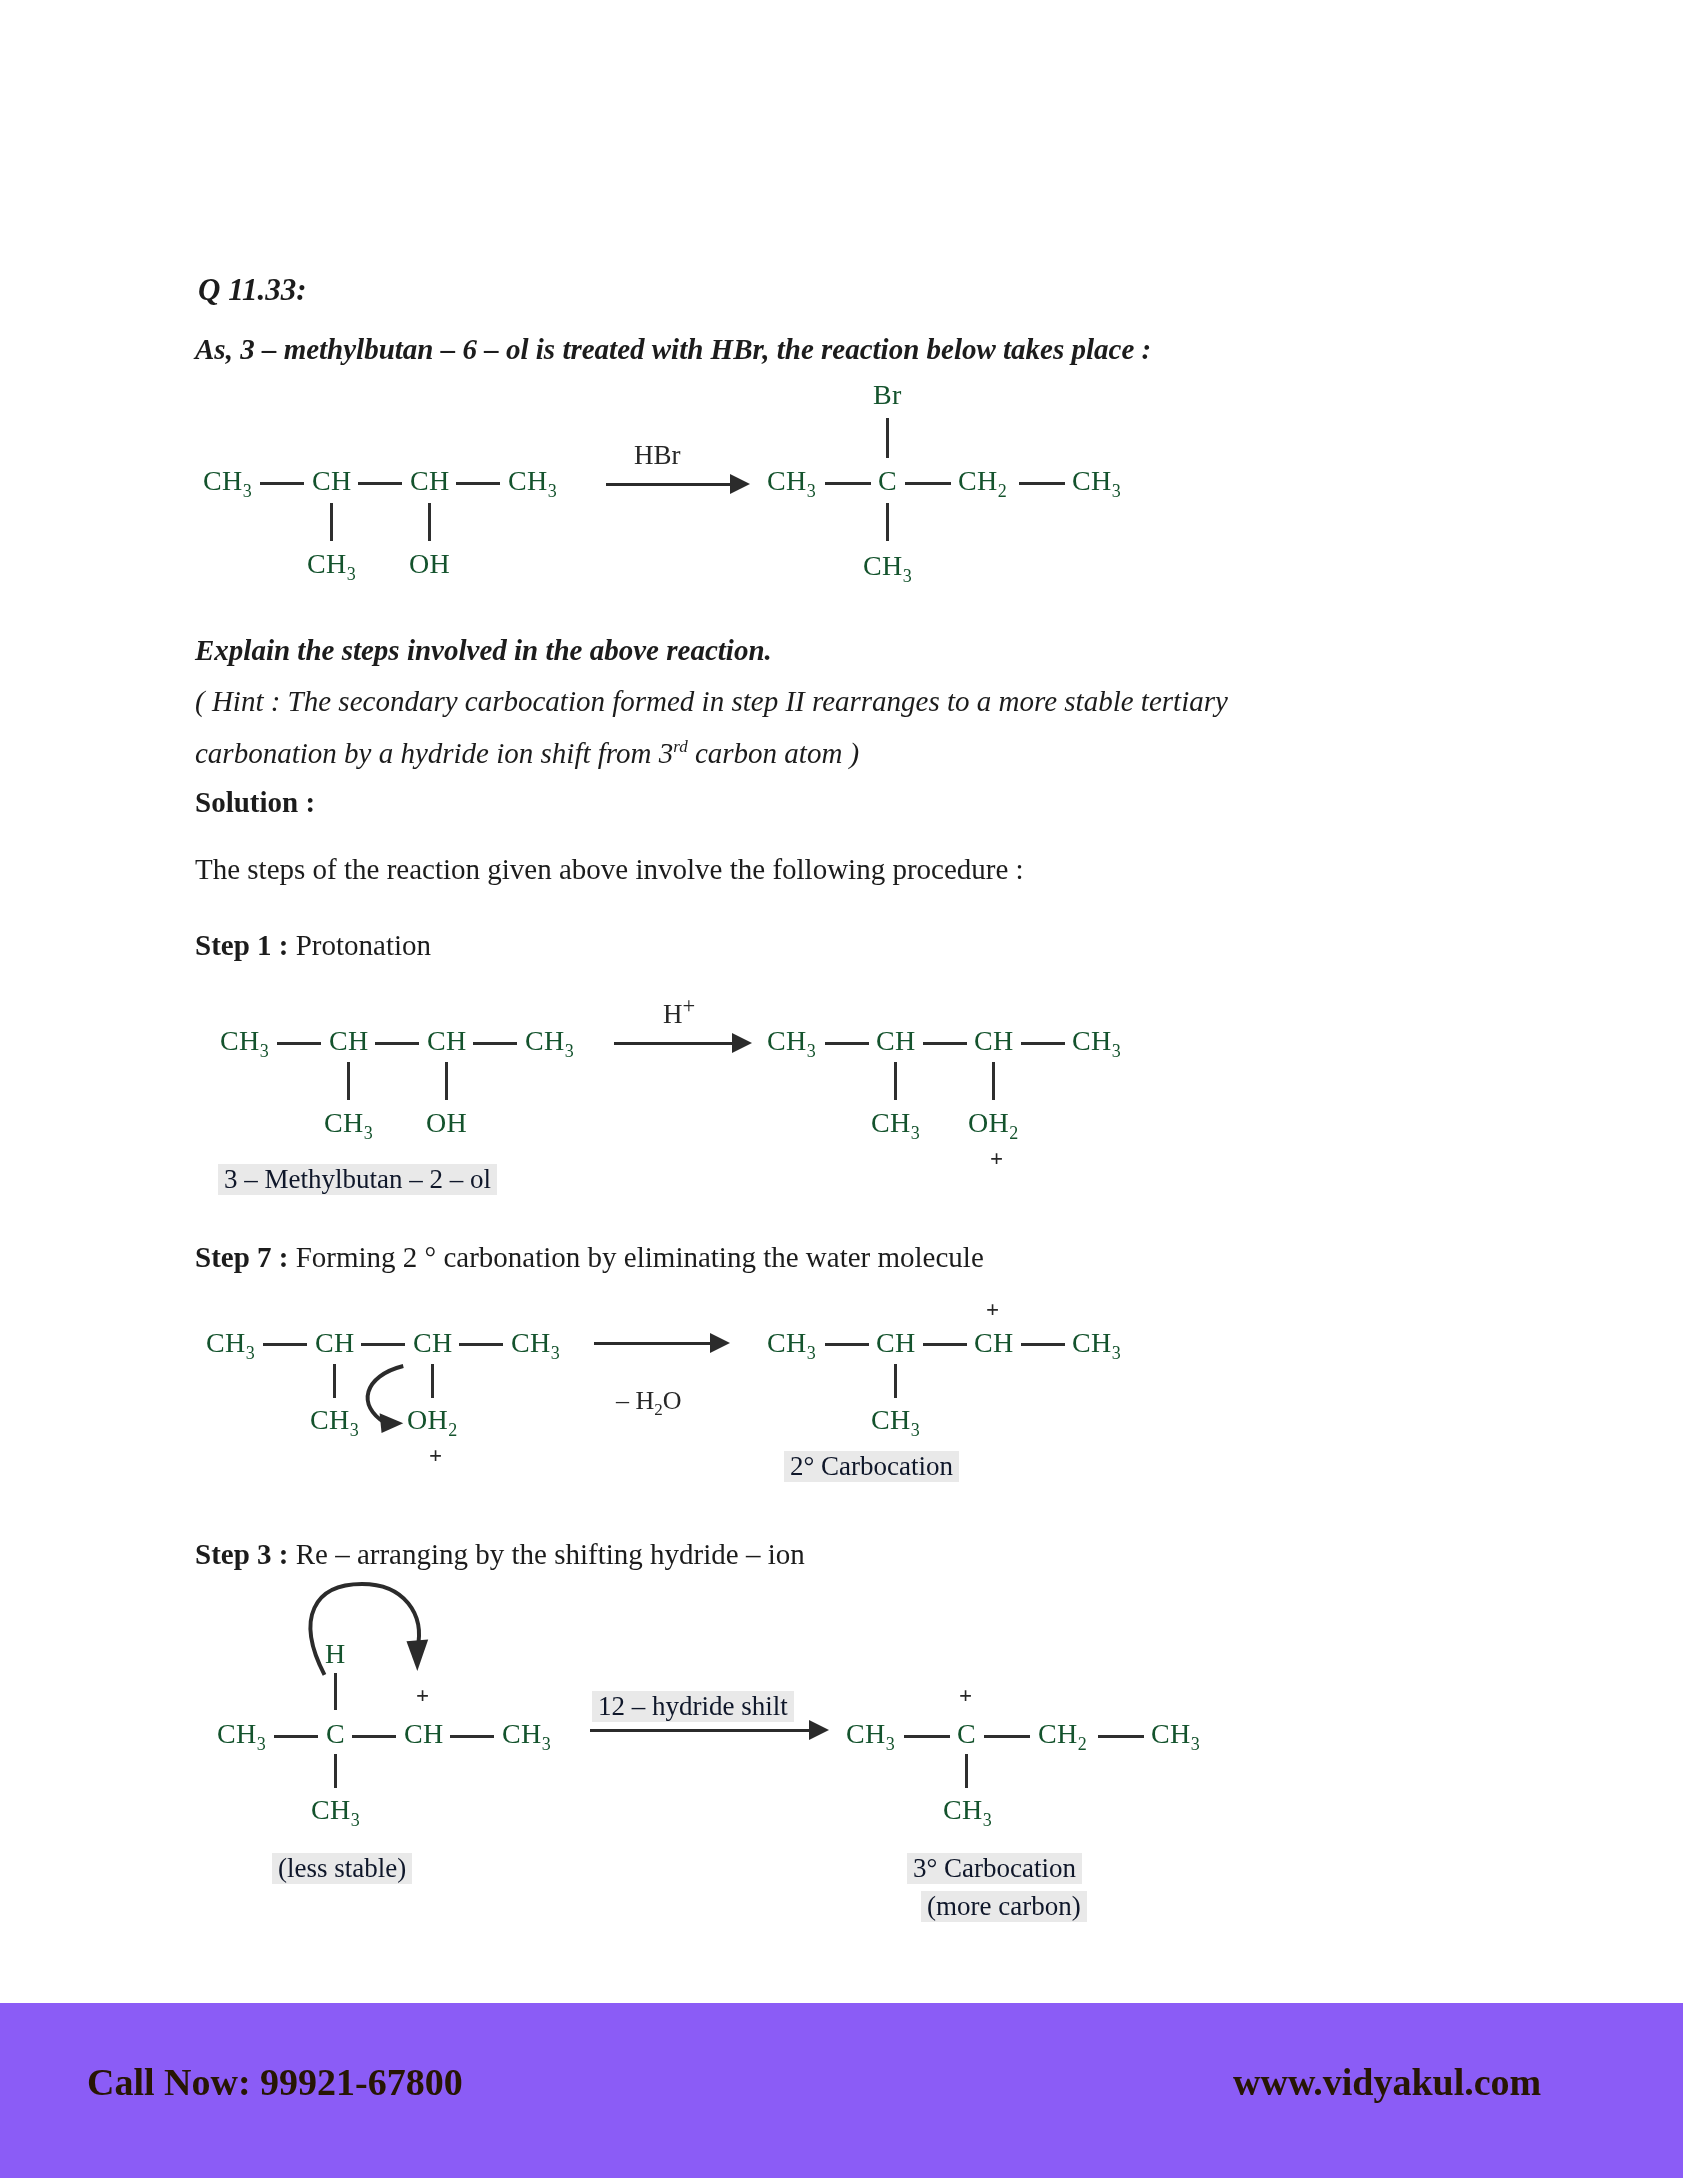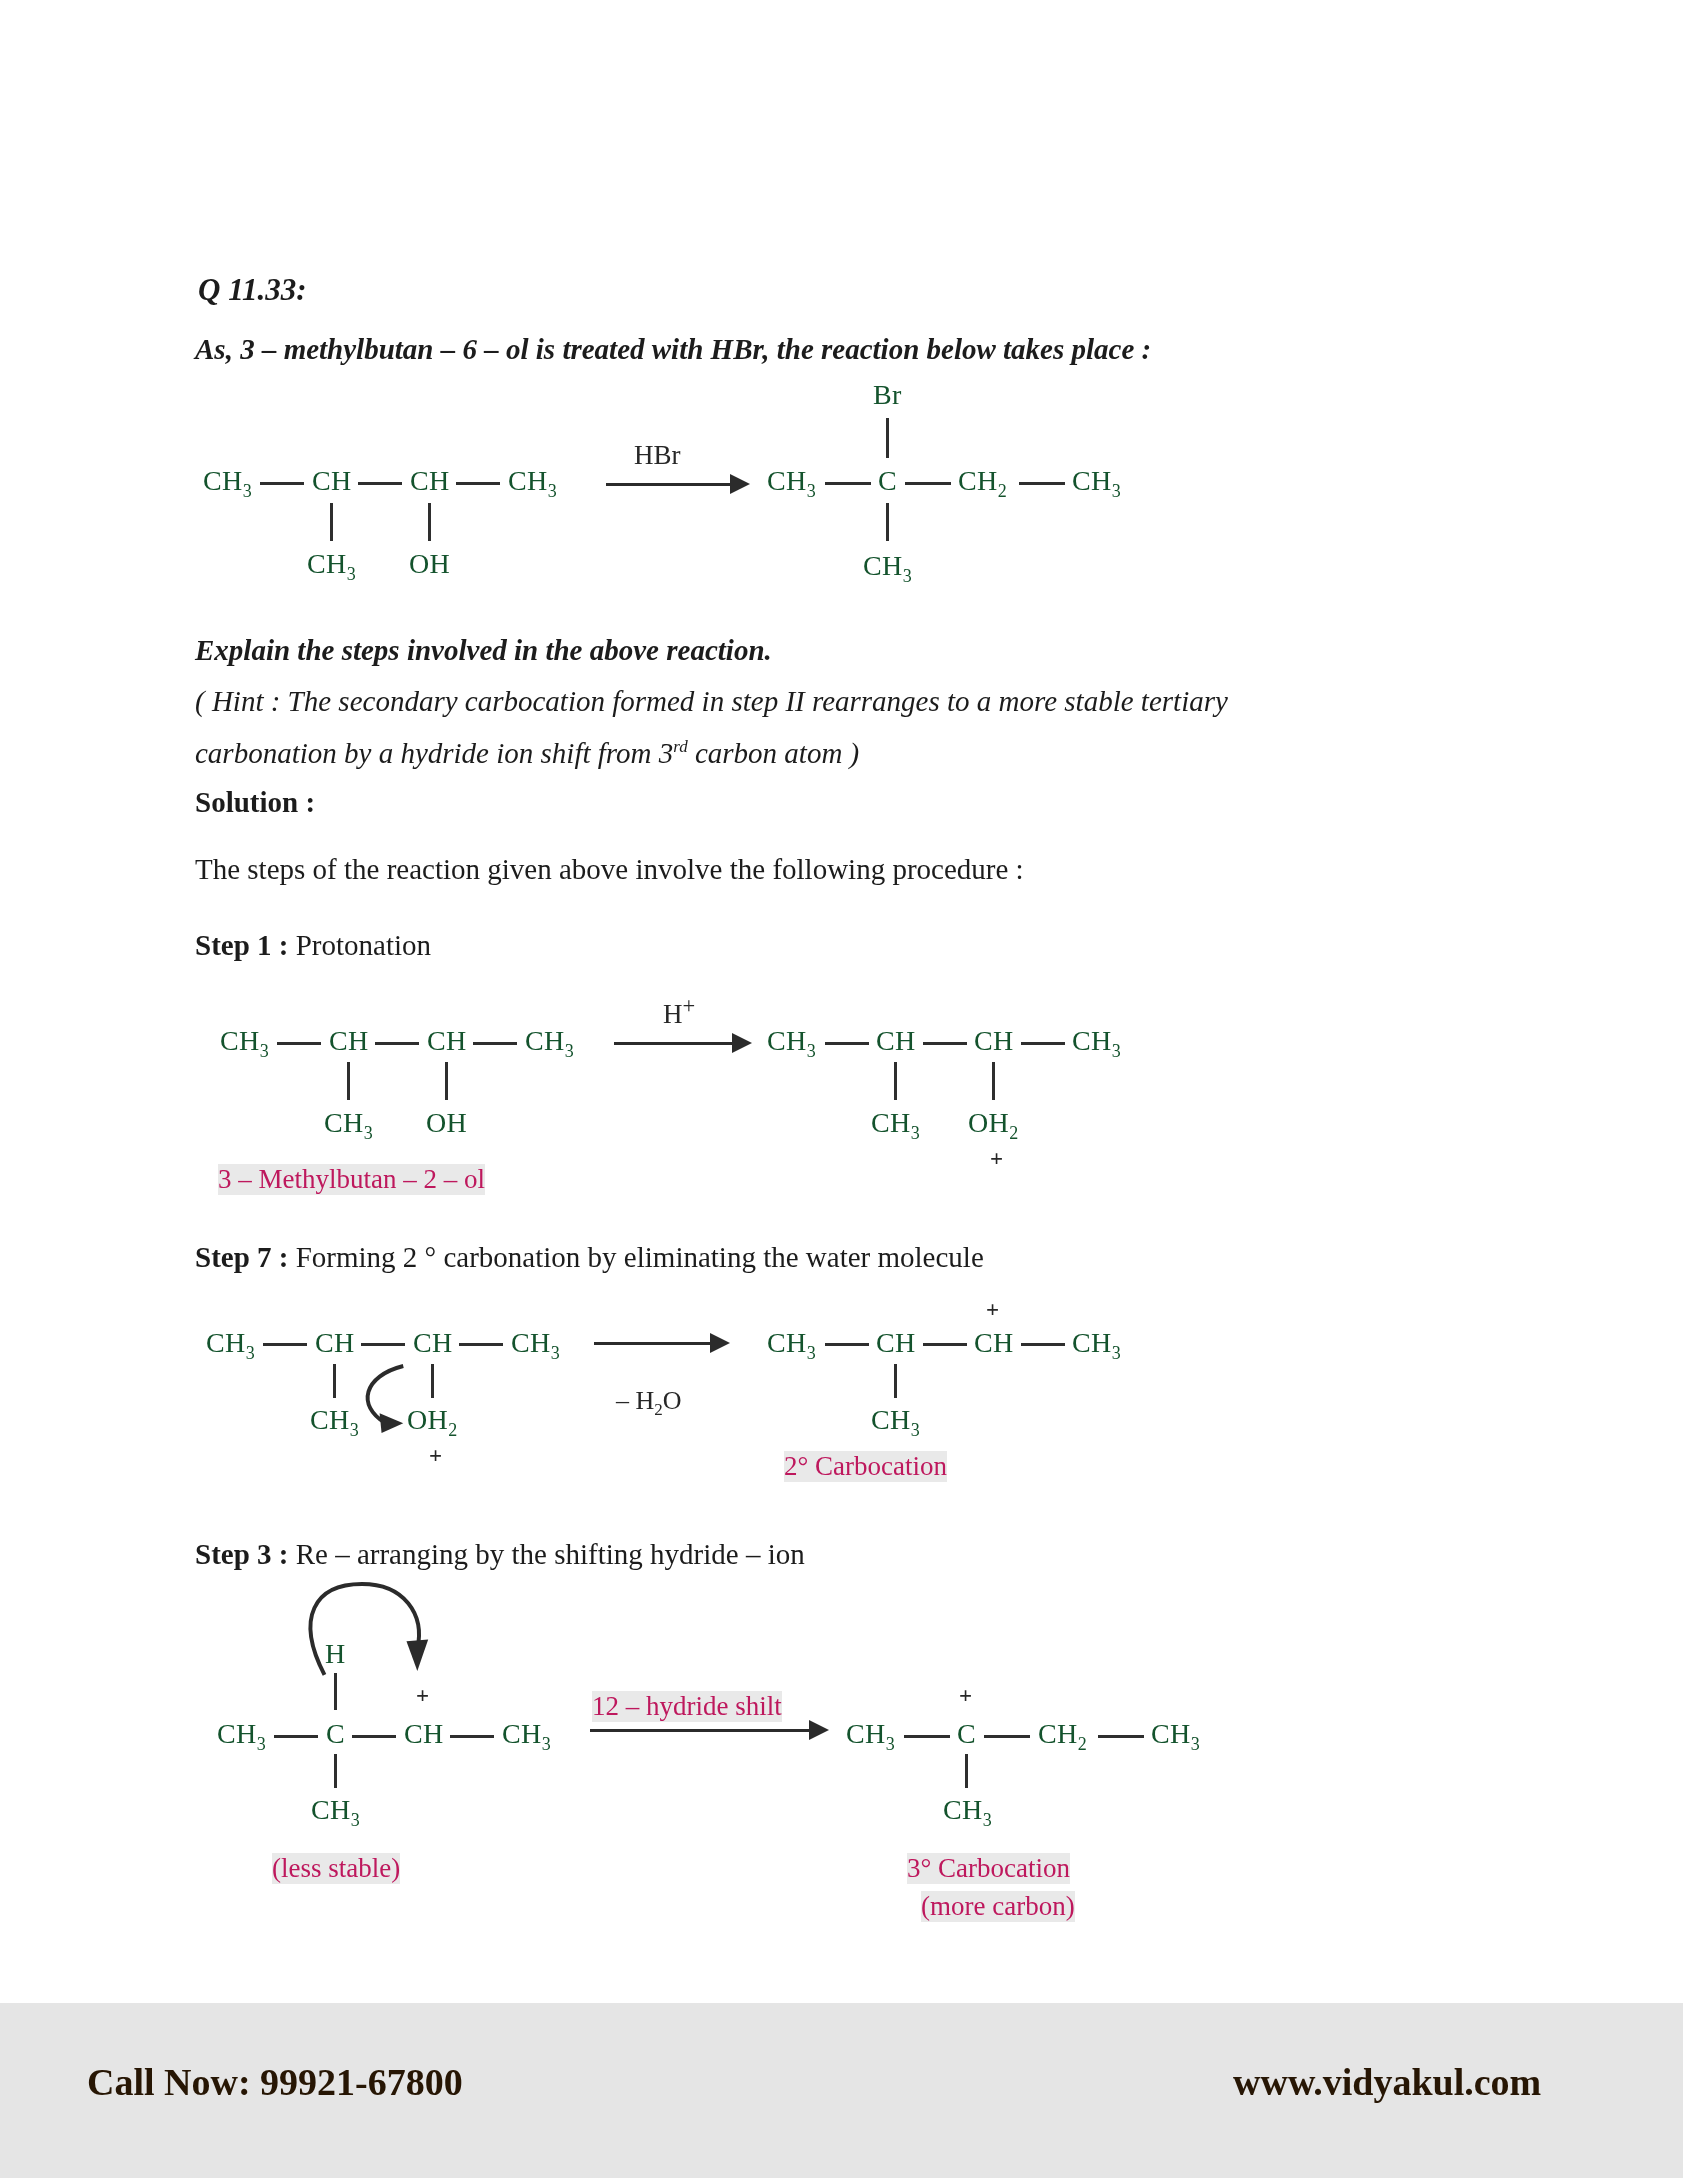--- a/index.html
+++ b/index.html
@@ -6,21 +6,21 @@
   html,body{width:1683px;height:2178px}
   body{background:#ffffff;font-family:"Liberation Serif",serif;position:relative;overflow:hidden}
   .abs{position:absolute;white-space:nowrap}
   .txt{font-size:29px;color:#1c1c1c}
   .bi{font-weight:bold;font-style:italic}
   .it{font-style:italic}
   .b{font-weight:bold}
   .tok{font-size:28px;color:#14532d;letter-spacing:0.4px}
   .tok sub{font-size:18px}
   .plus{font-size:23px;color:#272727;font-weight:bold}
-  .cap{font-size:27px;color:#be185d;background:#e9e9e9;padding:0 0}
+  .cap{font-size:27px;color:#0f172a;background:#e9e9e9;padding:0 6px}
   .alabel{font-size:27px;color:#272727}
   .hbond{height:3px;background:#2e2e2e}
   .vbond{width:3px;background:#2e2e2e}
   .rarrow{height:3px;background:#2b2b2b}
   .rarrow:after{content:"";position:absolute;right:-19px;top:-9px;border-left:20px solid #2b2b2b;border-top:10px solid transparent;border-bottom:10px solid transparent}
   .footer{left:0;top:2003px;width:1683px;height:175px;background:#f8a32b}
   .ftxt{font-size:38px;font-weight:bold;color:#271604}
   sup.rd{font-size:17px}
   svg{position:absolute;overflow:visible}
 </style>
@@ -171,17 +171,17 @@
   <div class="abs hbond" style="left:984px;top:1735px;width:46px"></div>
   <span class="abs tok" style="left:1038px;top:1718px"><span>CH</span><sub>2</sub></span>
   <div class="abs hbond" style="left:1098px;top:1735px;width:46px"></div>
   <span class="abs tok" style="left:1151px;top:1718px"><span>CH</span><sub>3</sub></span>
   <div class="abs vbond" style="left:965px;top:1754px;height:34px"></div>
   <span class="abs tok" style="left:943px;top:1794px"><span>CH</span><sub>3</sub></span>
   <span class="abs cap" style="left:907px;top:1853px">3° Carbocation</span>
   <span class="abs cap" style="left:921px;top:1891px">(more carbon)</span>
 </div>
 
-<div class="abs footer" style="background: #e5e5e5;">
+<div class="abs footer" style="background: #8b5cf6;">
   <span class="abs ftxt" style="left:87px;top:57px">Call Now: 99921-67800</span>
   <span class="abs ftxt" style="left:1233px;top:57px">www.vidyakul.com</span>
 </div>
 
 
 </body></html>

